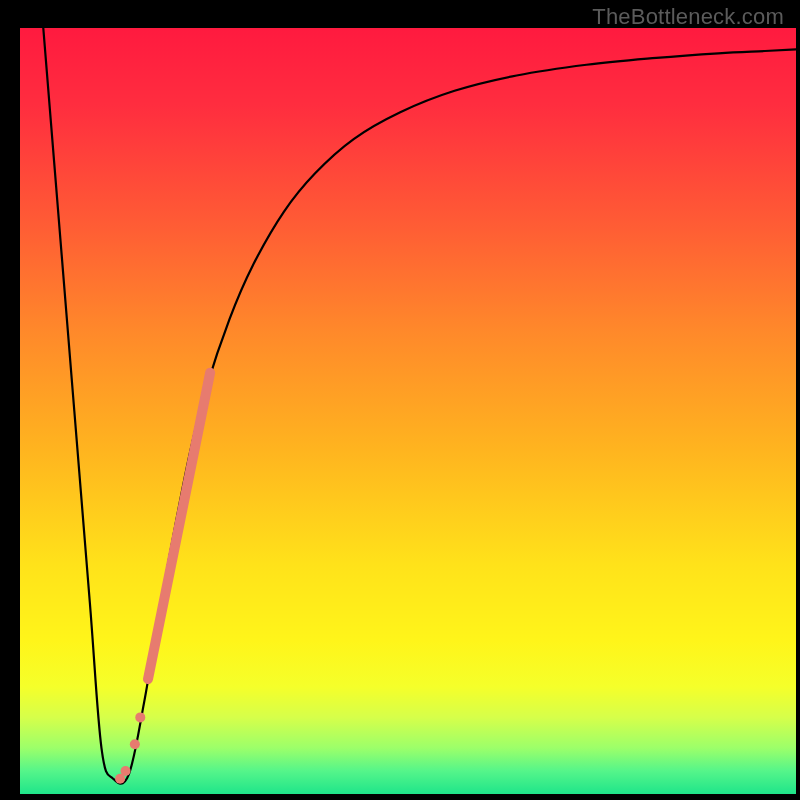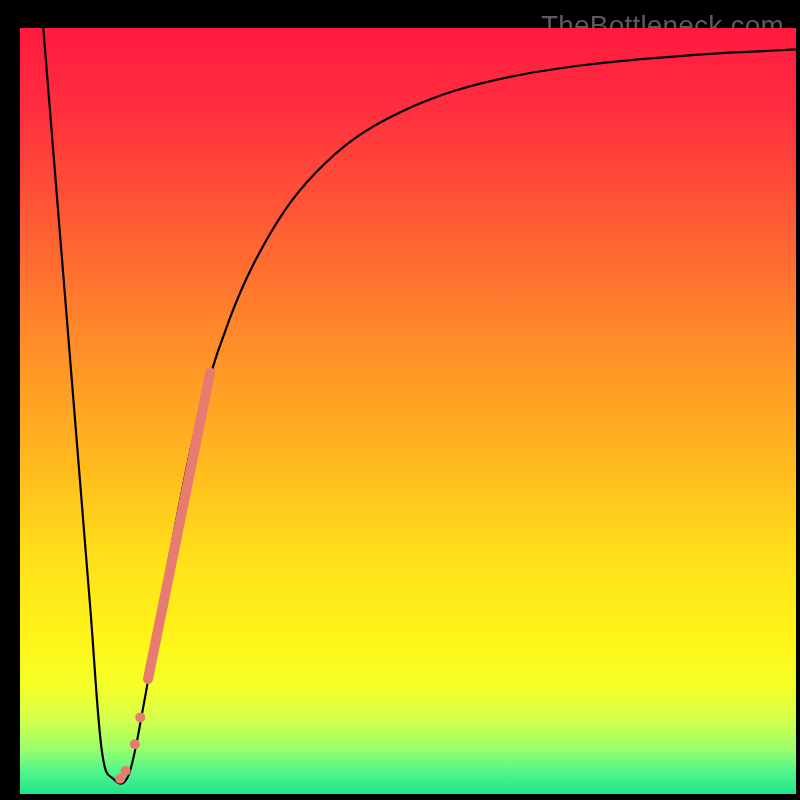--- a/index.html
+++ b/index.html
@@ -18,24 +18,24 @@
   .plot {
     position: absolute;
     background: #000;
   }
   .gradient {
     position: absolute;
     inset: 0;
   }
   .watermark {
     position: absolute;
-    top: 10px;
+    top: 4px;
     right: 16px;
     font-family: Arial, Helvetica, sans-serif;
-    font-size: 28px;
+    font-size: 22px;
     color: #5b5b5b;
     font-weight: 400;
     letter-spacing: 0.2px;
   }
   svg.curve {
     position: absolute;
     inset: 0;
   }
 </style>
 </head>

